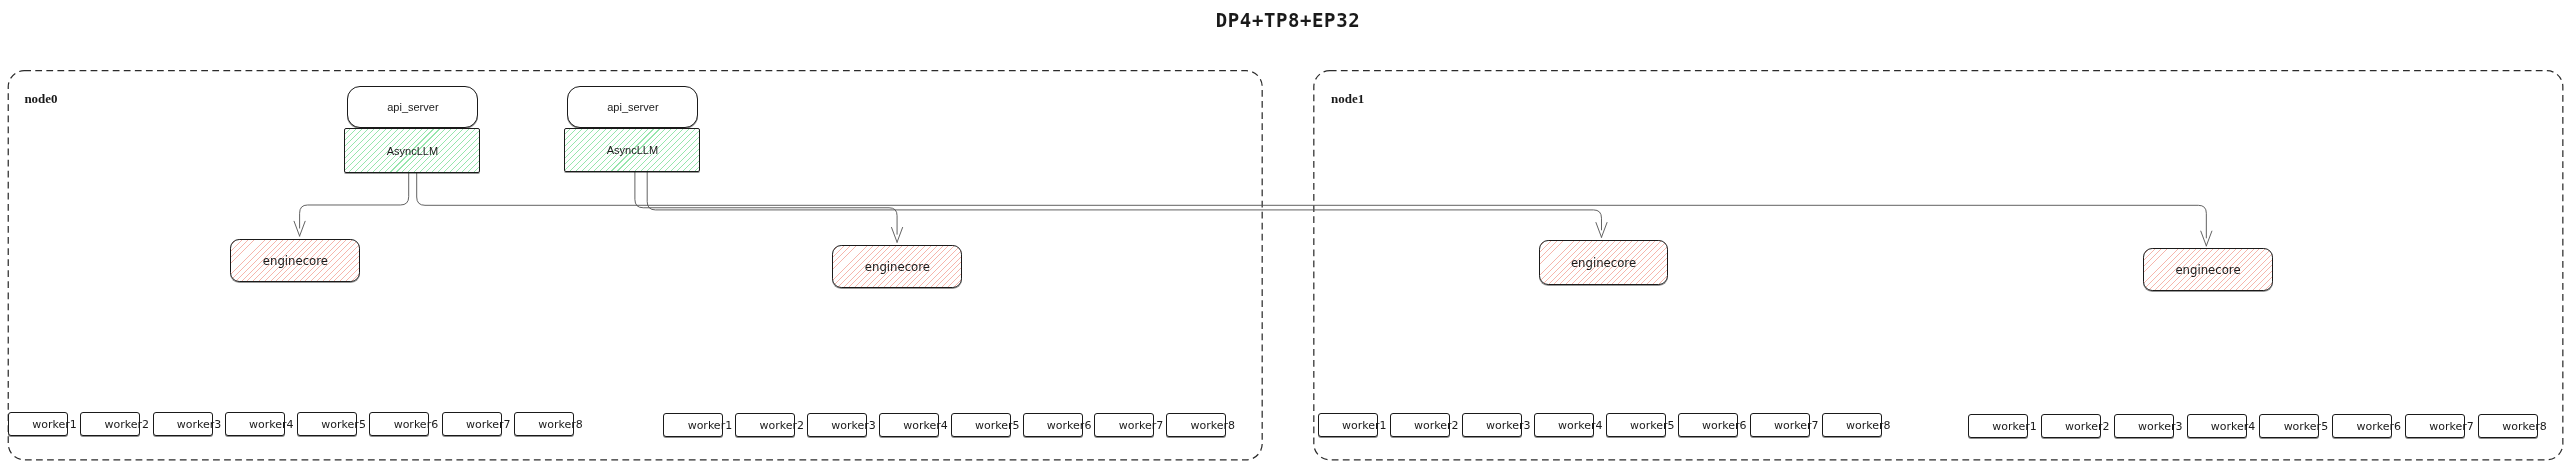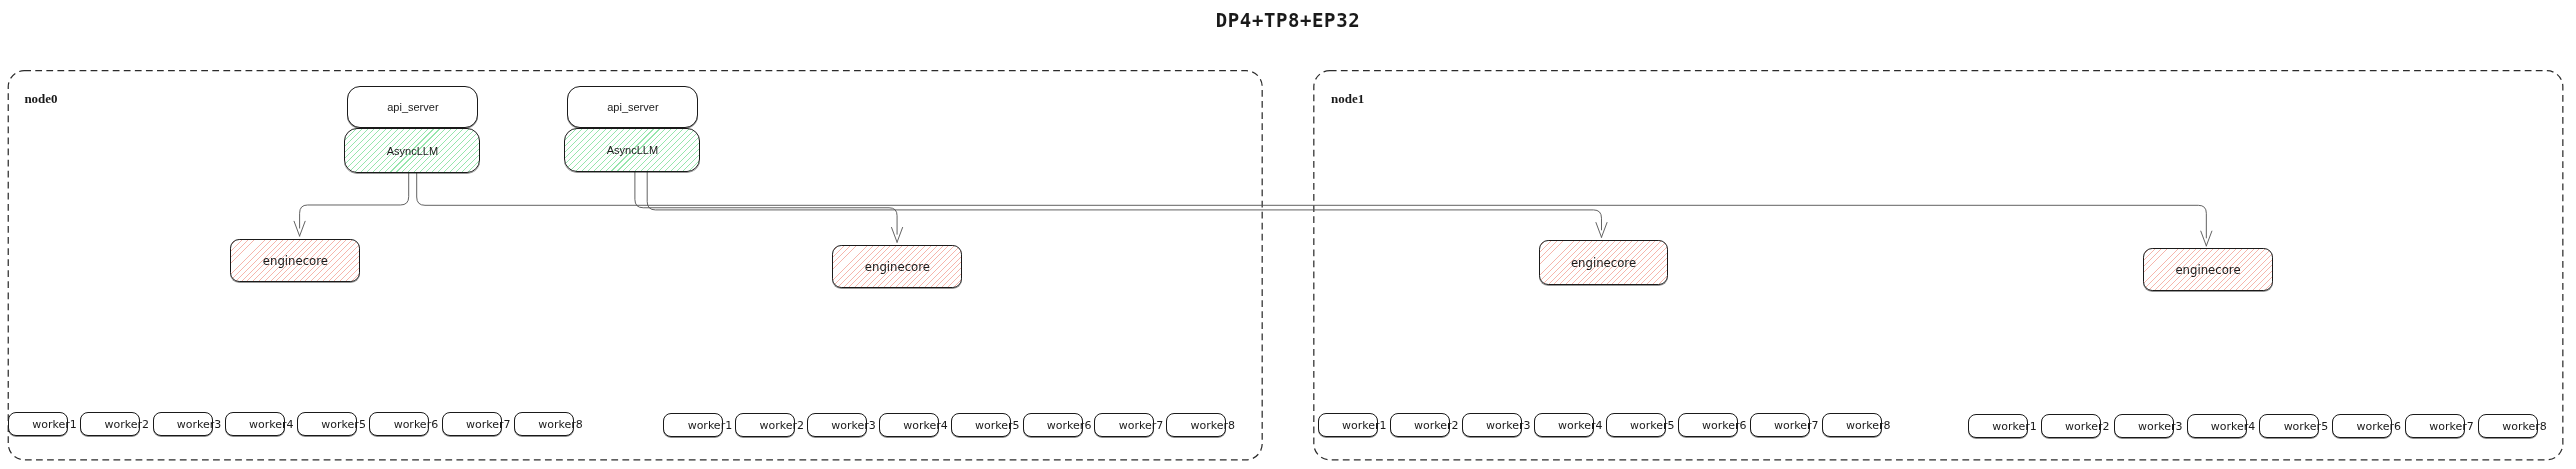--- a/index.html
+++ b/index.html
@@ -14,28 +14,28 @@
   .node-label{position:absolute;left:17px;top:20px;font-family:Liberation Serif, serif;
               font-size:13px;font-weight:600;}
 
   .overlay{position:absolute;left:0;top:0;z-index:1;pointer-events:none;}
 
   .box{position:absolute;box-sizing:border-box;background:#ffffff;border:1.5px solid var(--border_dark);
        display:flex;align-items:center;justify-content:center;z-index:2;
        font-family:"Liberation Sans",sans-serif;font-size:11px;
        box-shadow:0 0.9px 0 rgba(25,25,25,.45);}
   .api{border-radius:13px;}
-  .asyncllm{border-radius:13px;
+  .asyncllm{border-radius:2px;
        background:repeating-linear-gradient(135deg,#ffffff 0 3.4px,var(--hatch_green) 3.4px 4.2px);}
   .enginecore{border-radius:9.2px;font-family:"DejaVu Sans",sans-serif;font-size:11.7px;
        background:repeating-linear-gradient(135deg,#ffffff 0 3.4px,var(--hatch_red) 3.4px 4.1px);}
 
   .worker-row{position:absolute;display:flex;justify-content:space-between;z-index:2;}
   .worker{box-sizing:border-box;width:60px;height:24px;border:1.2px solid var(--border_dark);
-          border-radius:8px;background:#fff;display:flex;align-items:center;justify-content:center;
+          border-radius:3px;background:#fff;display:flex;align-items:center;justify-content:center;
           font-family:"DejaVu Sans",sans-serif;font-size:11px;
           box-shadow:0 0.9px 0 rgba(25,25,25,.5);padding-left:33px;}
 </style>
 </head>
 <body>
 
 <div class="title">DP4+TP8+EP32</div>
 
 <svg class="overlay" width="2576" height="469" viewBox="0 0 4188 763">
   <g fill="none" stroke="#2b2b2b" stroke-width="2" stroke-dasharray="11 7">

